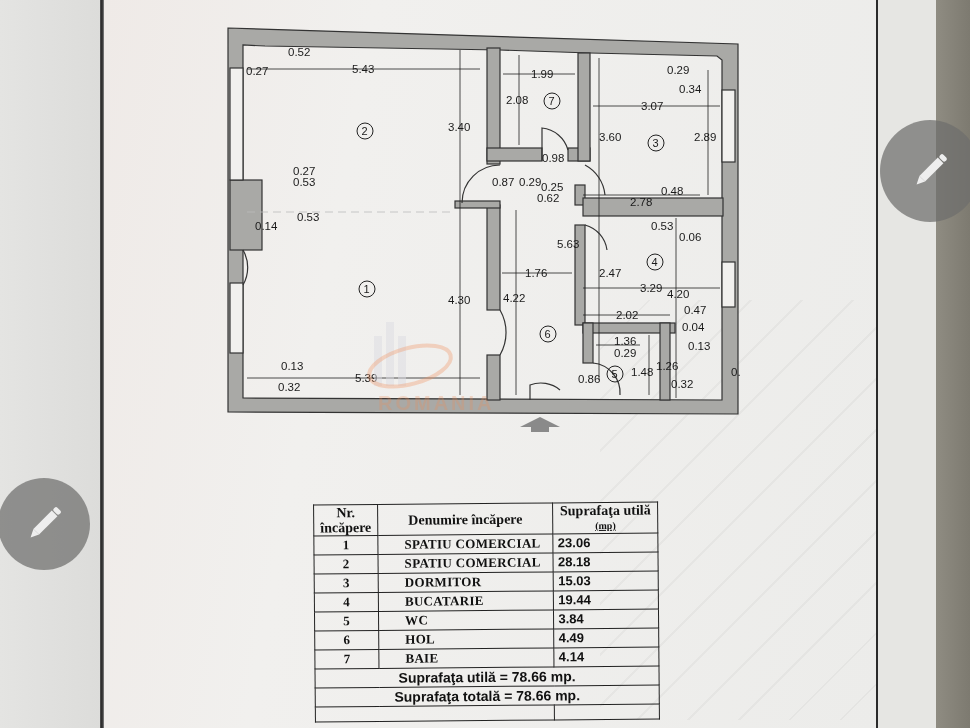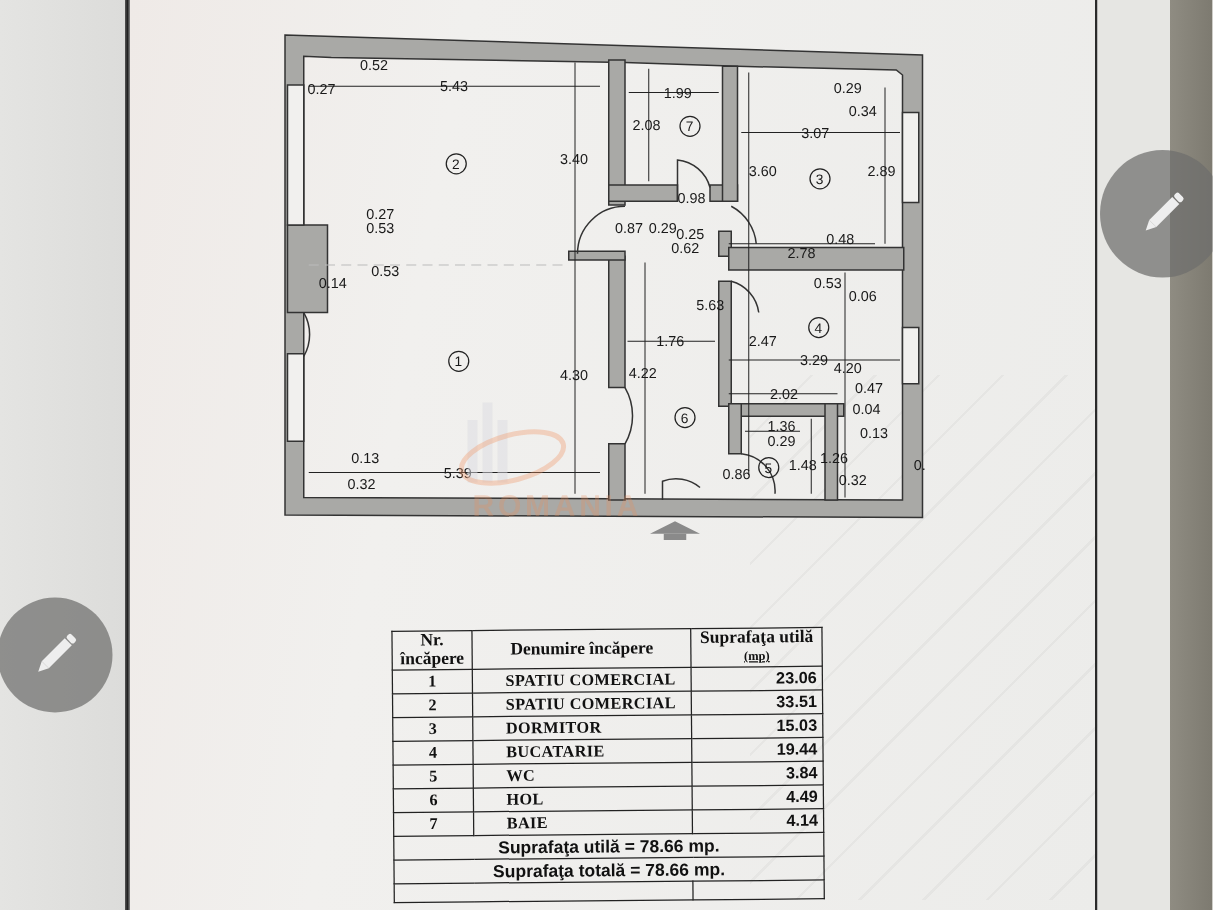--- a/index.html
+++ b/index.html
@@ -30,21 +30,21 @@
     position:absolute; left:936px; top:0; width:34px; height:728px;
     background:linear-gradient(90deg,#8f8c82,#7d7a70);
   }
   .hatch {
     position:absolute; left:600px; top:300px; width:340px; height:420px;
     background:repeating-linear-gradient(135deg, transparent 0 34px, rgba(0,0,0,0.035) 34px 36px);
   }
   .plan { position:absolute; left:220px; top:20px; }
 
   .watermark {
-    position:absolute; left:378px; top:392px; font-size:24px; letter-spacing:3px;
+    position:absolute; left:378px; top:392px; font-size:20px; letter-spacing:3px;
     color:rgba(235,140,90,0.28); font-weight:bold;
   }
   .wm-logo { position:absolute; left:360px; top:316px; }
 
   .entrance-arrow {
     position:absolute; left:520px; top:417px; width:0; height:0;
     border-left:20px solid transparent; border-right:20px solid transparent;
     border-bottom:10px solid #8a8a8a;
   }
   .entrance-arrow-base {
@@ -56,21 +56,21 @@
     position:absolute; left:314px; top:503px; width:345px;
     border-collapse:collapse; font-family:"Liberation Serif", serif; color:#111;
     transform:rotate(-0.5deg);
   }
   .rooms-table th, .rooms-table td {
     border:1.5px solid #222; padding:0 4px; font-size:13px; line-height:18px;
   }
   .rooms-table th { font-weight:bold; font-size:14px; line-height:15px; }
   .rooms-table td.nr { text-align:center; width:55px; font-weight:bold; }
   .rooms-table td.name { font-weight:bold; padding-left:26px; letter-spacing:0.3px; }
-  .rooms-table td.area { text-align:right; font-weight:bold; font-family:"Liberation Sans", sans-serif; }
+  .rooms-table td.area { text-align:left; font-weight:bold; font-family:"Liberation Sans", sans-serif; }
   .rooms-table th small { font-size:10px; display:block;text-decoration:underline; }
   .rooms-table td.total {
     text-align:center; font-family:"Liberation Sans", sans-serif; font-weight:bold; font-size:14px;
   }
 
   .fab {
     position:absolute; width:92px; height:92px; border-radius:50%;
     background:rgba(110,110,108,0.72);
     display:flex; align-items:center; justify-content:center; cursor:pointer;
   }
@@ -247,21 +247,21 @@
   </thead>
   <tbody>
     <tr>
         <td class="nr">1</td>
         <td class="name">SPATIU  COMERCIAL</td>
         <td class="area">23.06</td>
       </tr>
     <tr>
         <td class="nr">2</td>
         <td class="name">SPATIU  COMERCIAL</td>
-        <td class="area">33.51</td>
+        <td class="area">28.18</td>
       </tr>
     <tr>
         <td class="nr">3</td>
         <td class="name">DORMITOR</td>
         <td class="area">15.03</td>
       </tr>
     <tr>
         <td class="nr">4</td>
         <td class="name">BUCATARIE</td>
         <td class="area">19.44</td>

